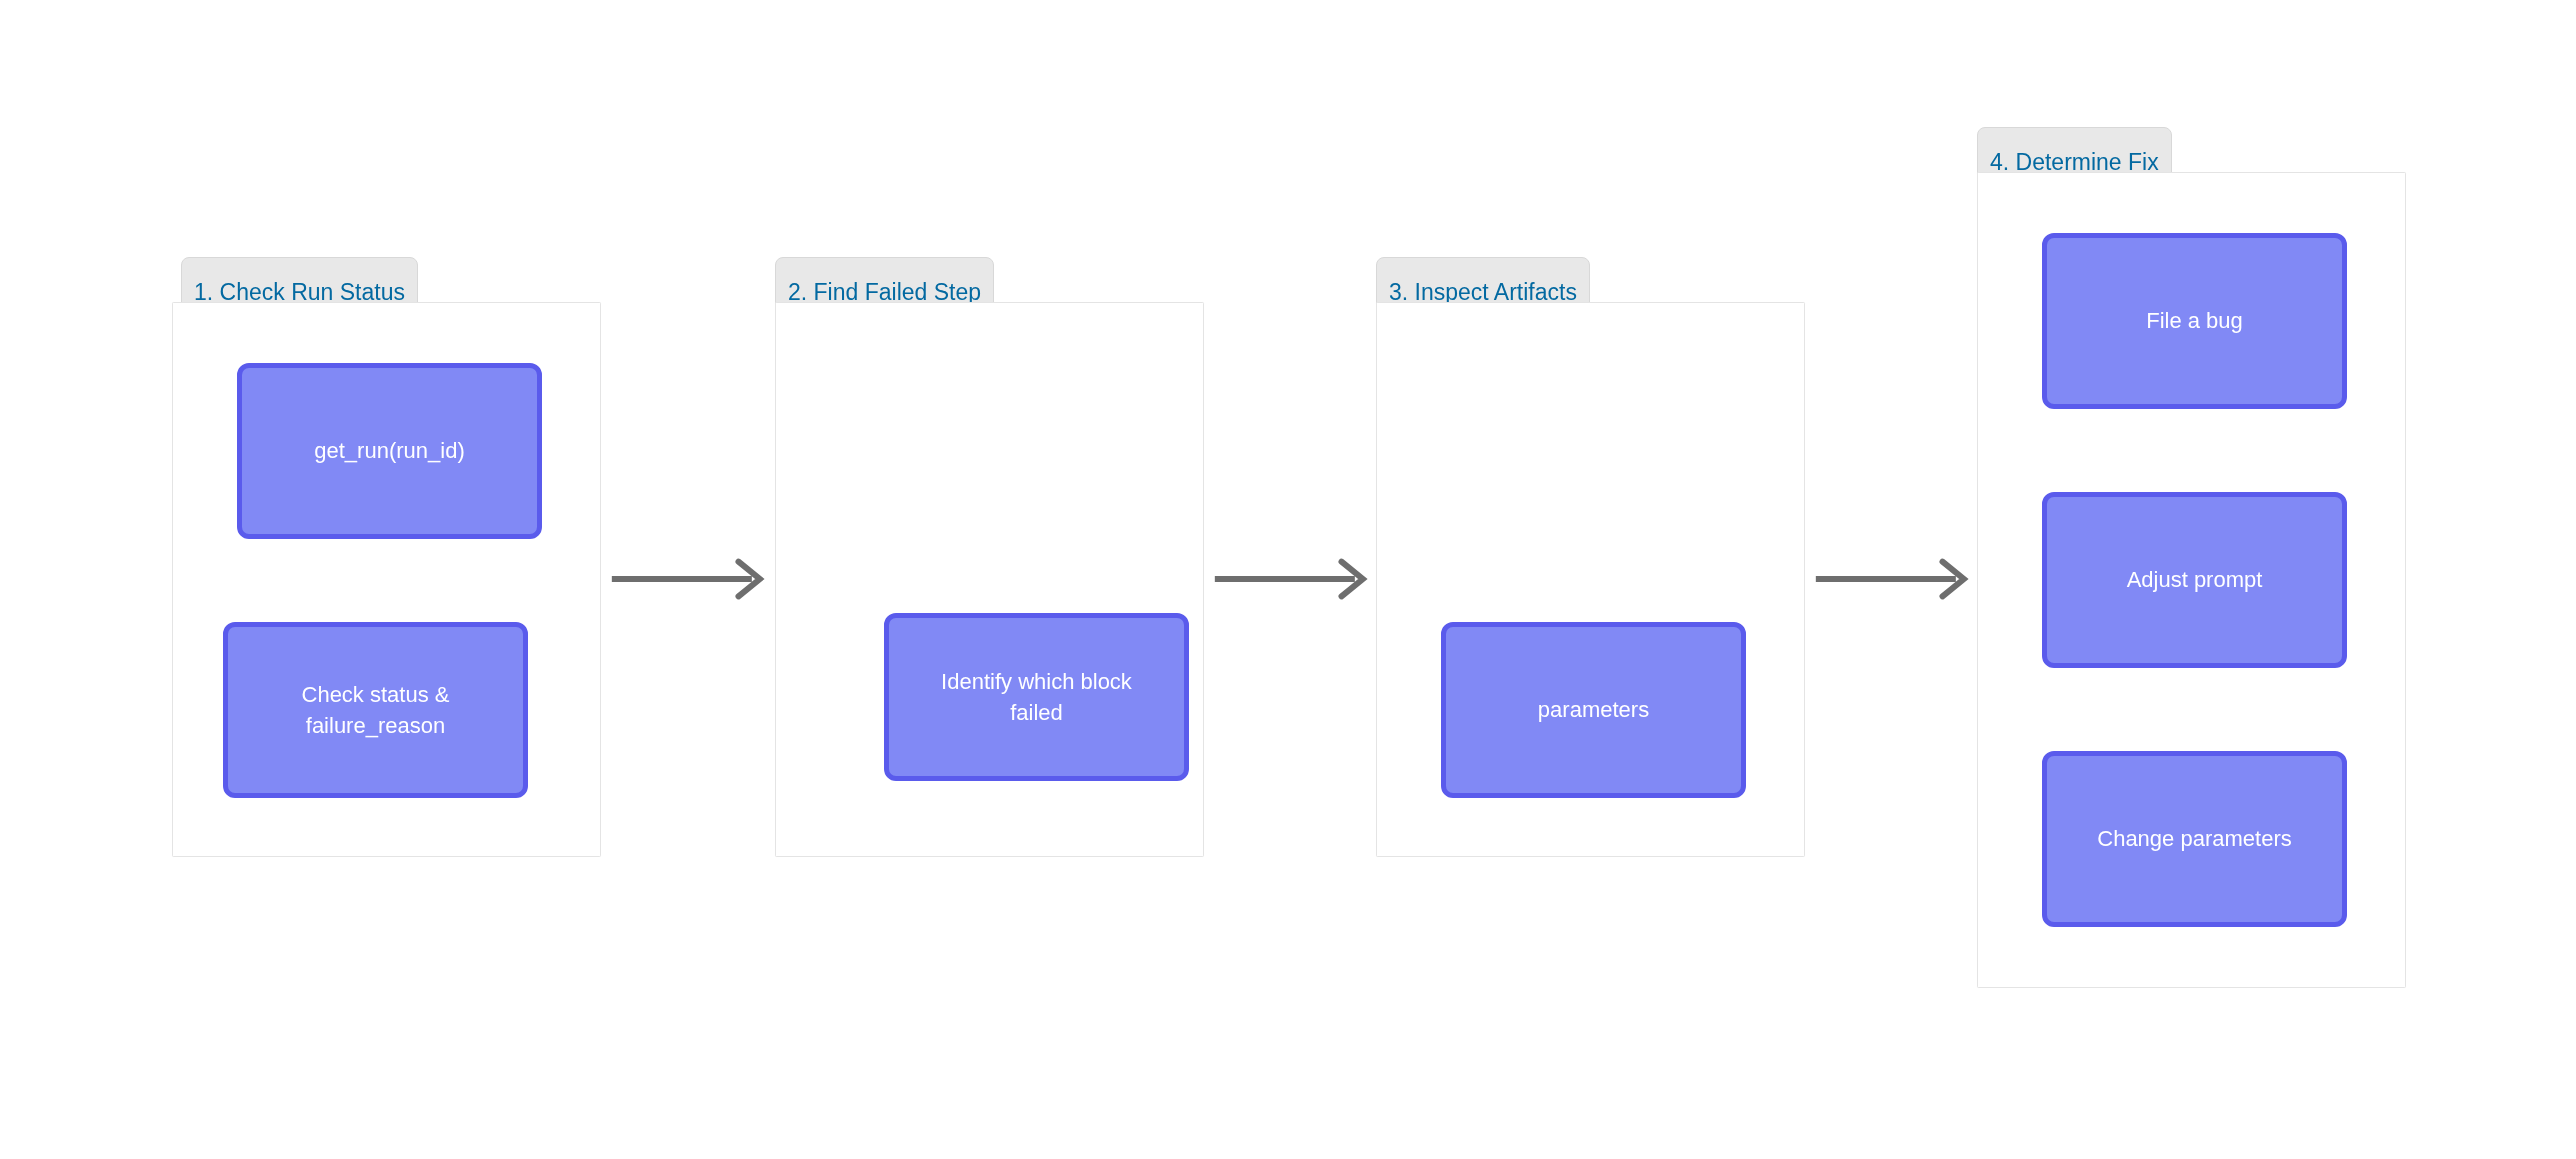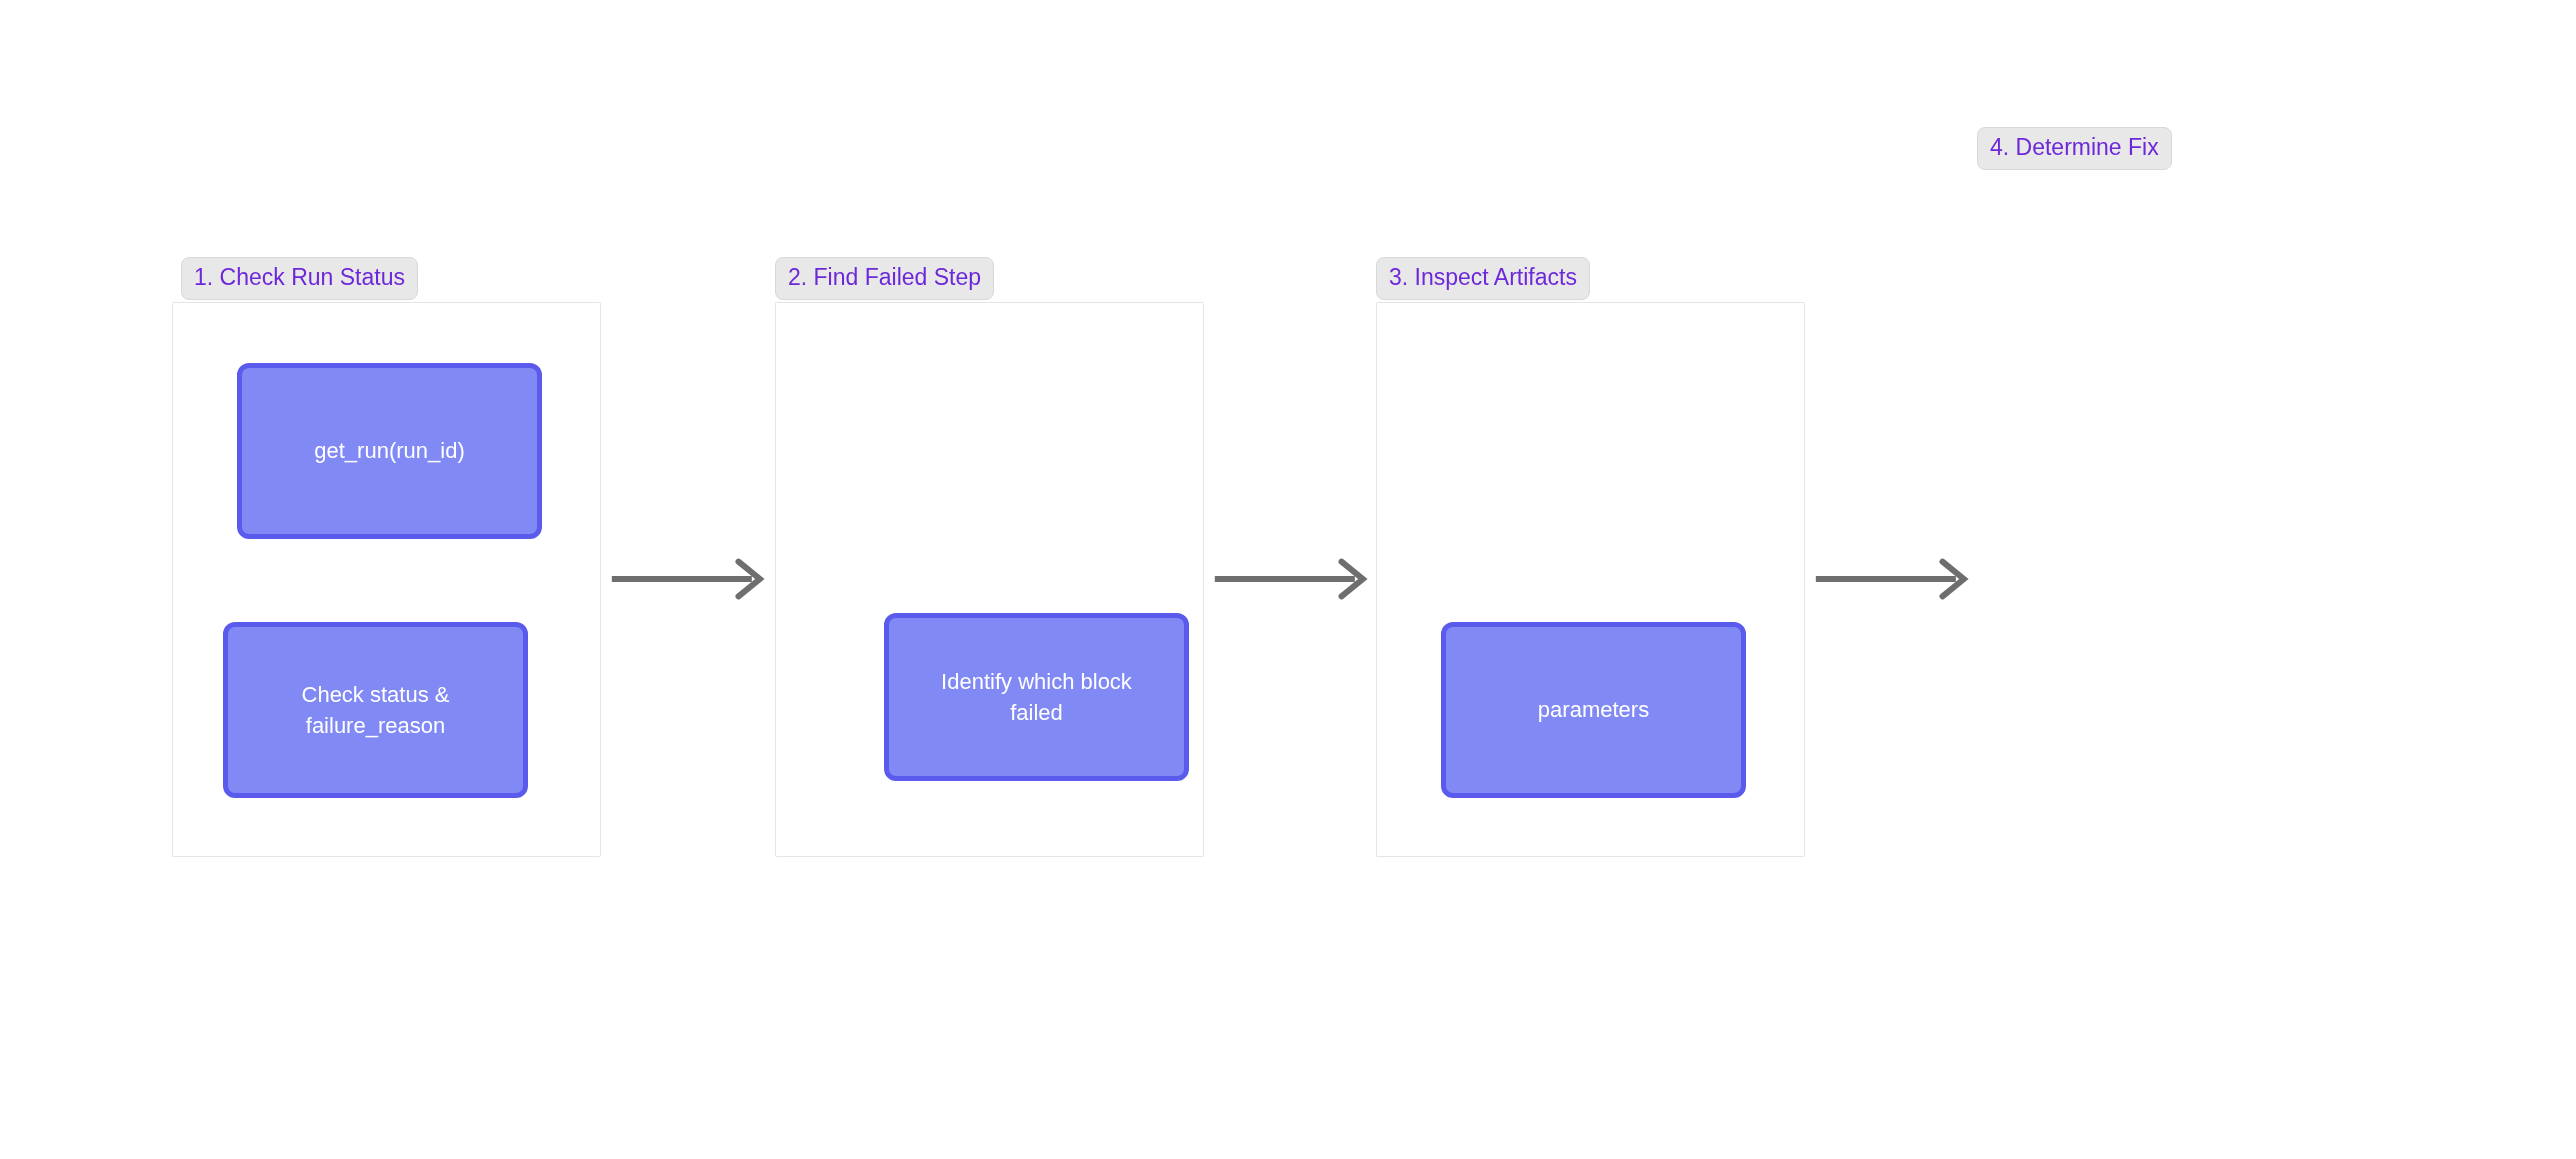--- a/index.html
+++ b/index.html
@@ -31,24 +31,24 @@
     border: 1.3px solid #e4e4e4;
     border-radius: 1.3px;
   }
 
   .cluster-label {
     position: absolute;
     box-sizing: border-box;
     background: #e8e8e8;
     border: 1.3px solid #d8d8d8;
     border-radius: 8px;
-    color: #6d28d9;
+    color: #0369a1;
     font-size: 23px;
     line-height: 1;
-    padding: 8px 12px 10px 12px;
+    padding: 23px 12px 10px 12px;
     white-space: nowrap;
     font-family: "Liberation Sans", sans-serif;
   }
 
   
   .node {
     position: absolute;
     box-sizing: border-box;
     background: #8189f5;
     border: 5.4px solid #5a5bec;
@@ -121,15 +121,29 @@
     </div>
   </div>
 
   <svg class="arrow-svg" style="left:1814px; top:555px;" width="161" height="48" viewBox="0 0 240 72">
     <line x1="2" y1="36" x2="212" y2="36" stroke="#6e6e6e" stroke-width="9" stroke-linecap="butt"></line>
     <polyline points="192,10 224,36 192,62" fill="none" stroke="#6e6e6e" stroke-width="9" stroke-linecap="round" stroke-linejoin="miter"></polyline>
   </svg>
 
   <div class="cluster-label" style="left:1977px; top:127px;">4. Determine Fix</div>
 
+  <div class="cluster" style="left:1977px; top:172px; width:429px; height:816px;">
+
+    <div class="node" style="left:64px; top:60px; width:305px; height:176px;">
+      <span>File a bug</span>
+    </div>
+
+    <div class="node" style="left:64px; top:319px; width:305px; height:176px;">
+      <span>Adjust prompt</span>
+    </div>
+
+    <div class="node" style="left:64px; top:578px; width:305px; height:176px;">
+      <span>Change parameters</span>
+    </div>
+  </div>
 
 </div>
 
 
 </body></html>

